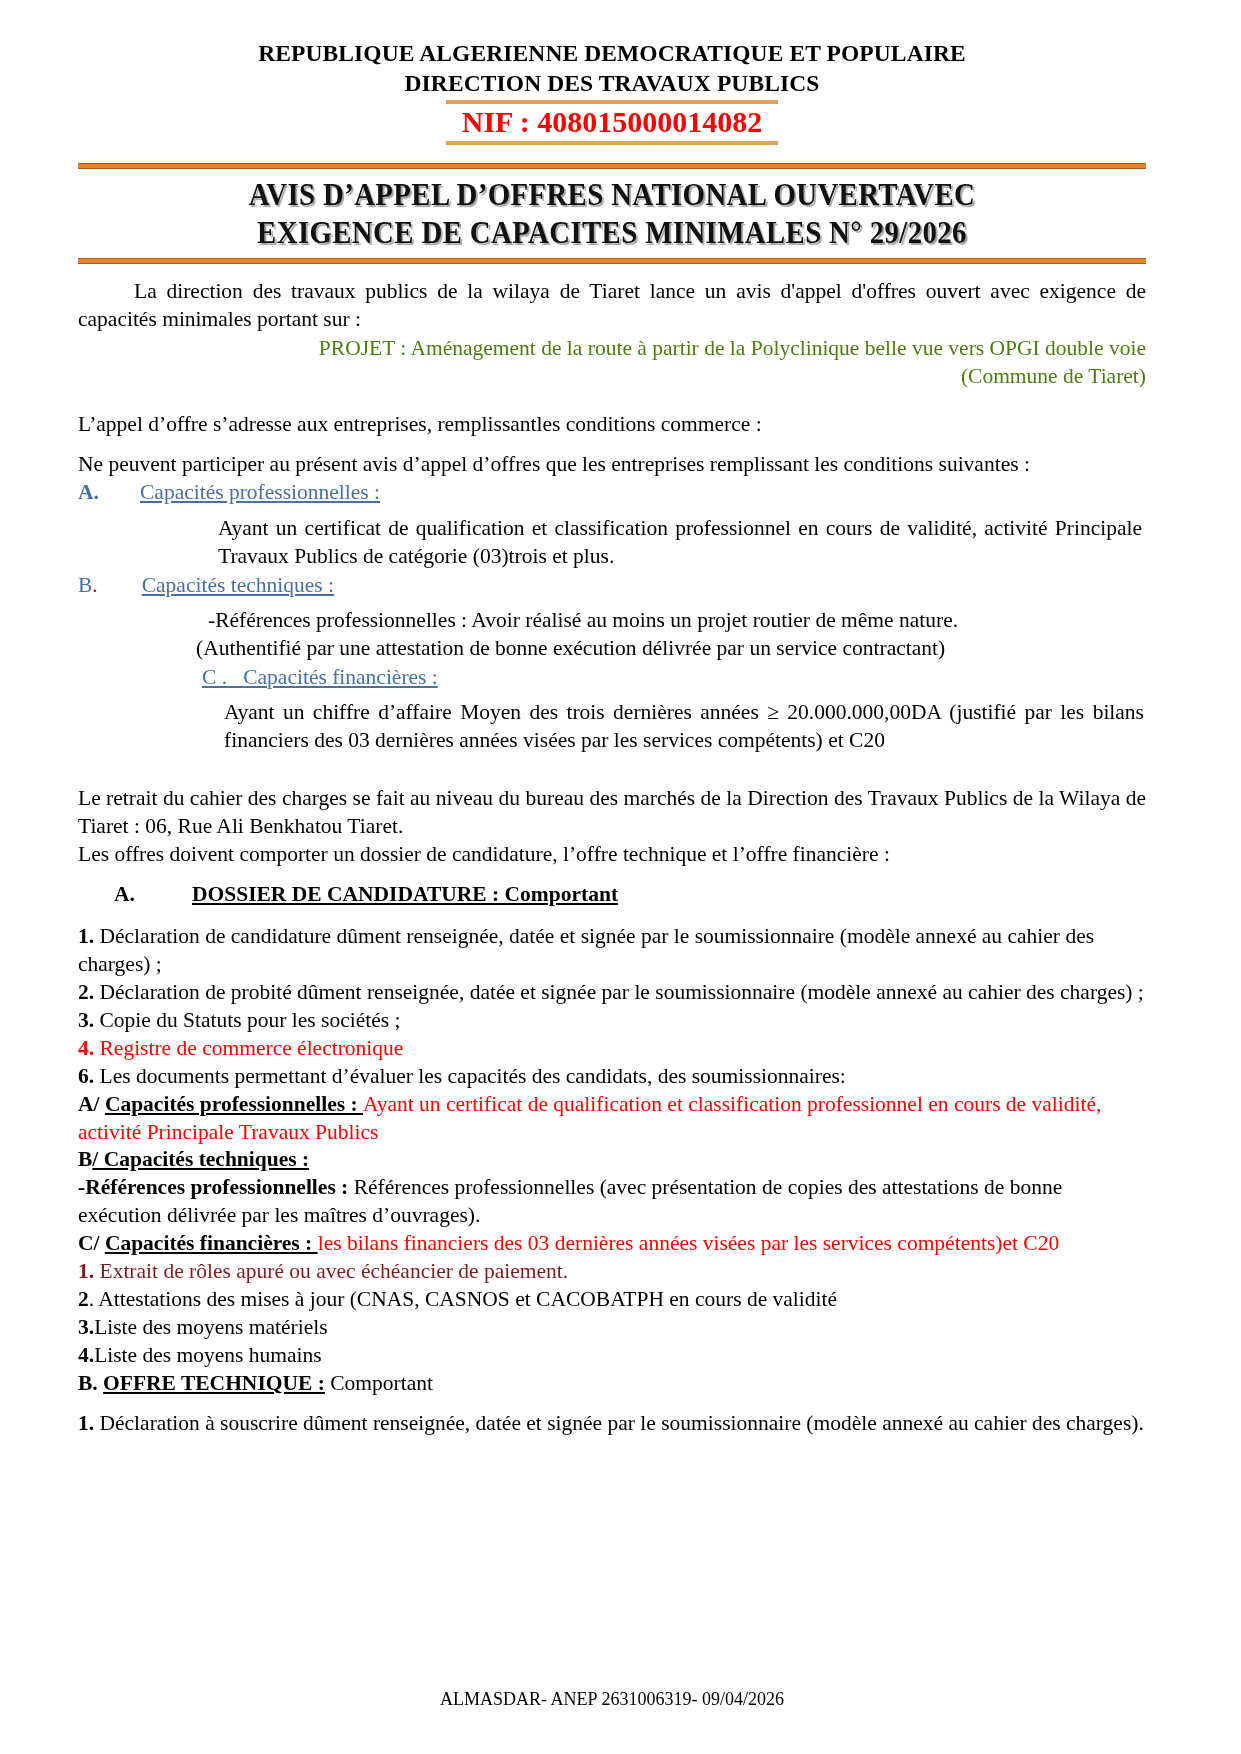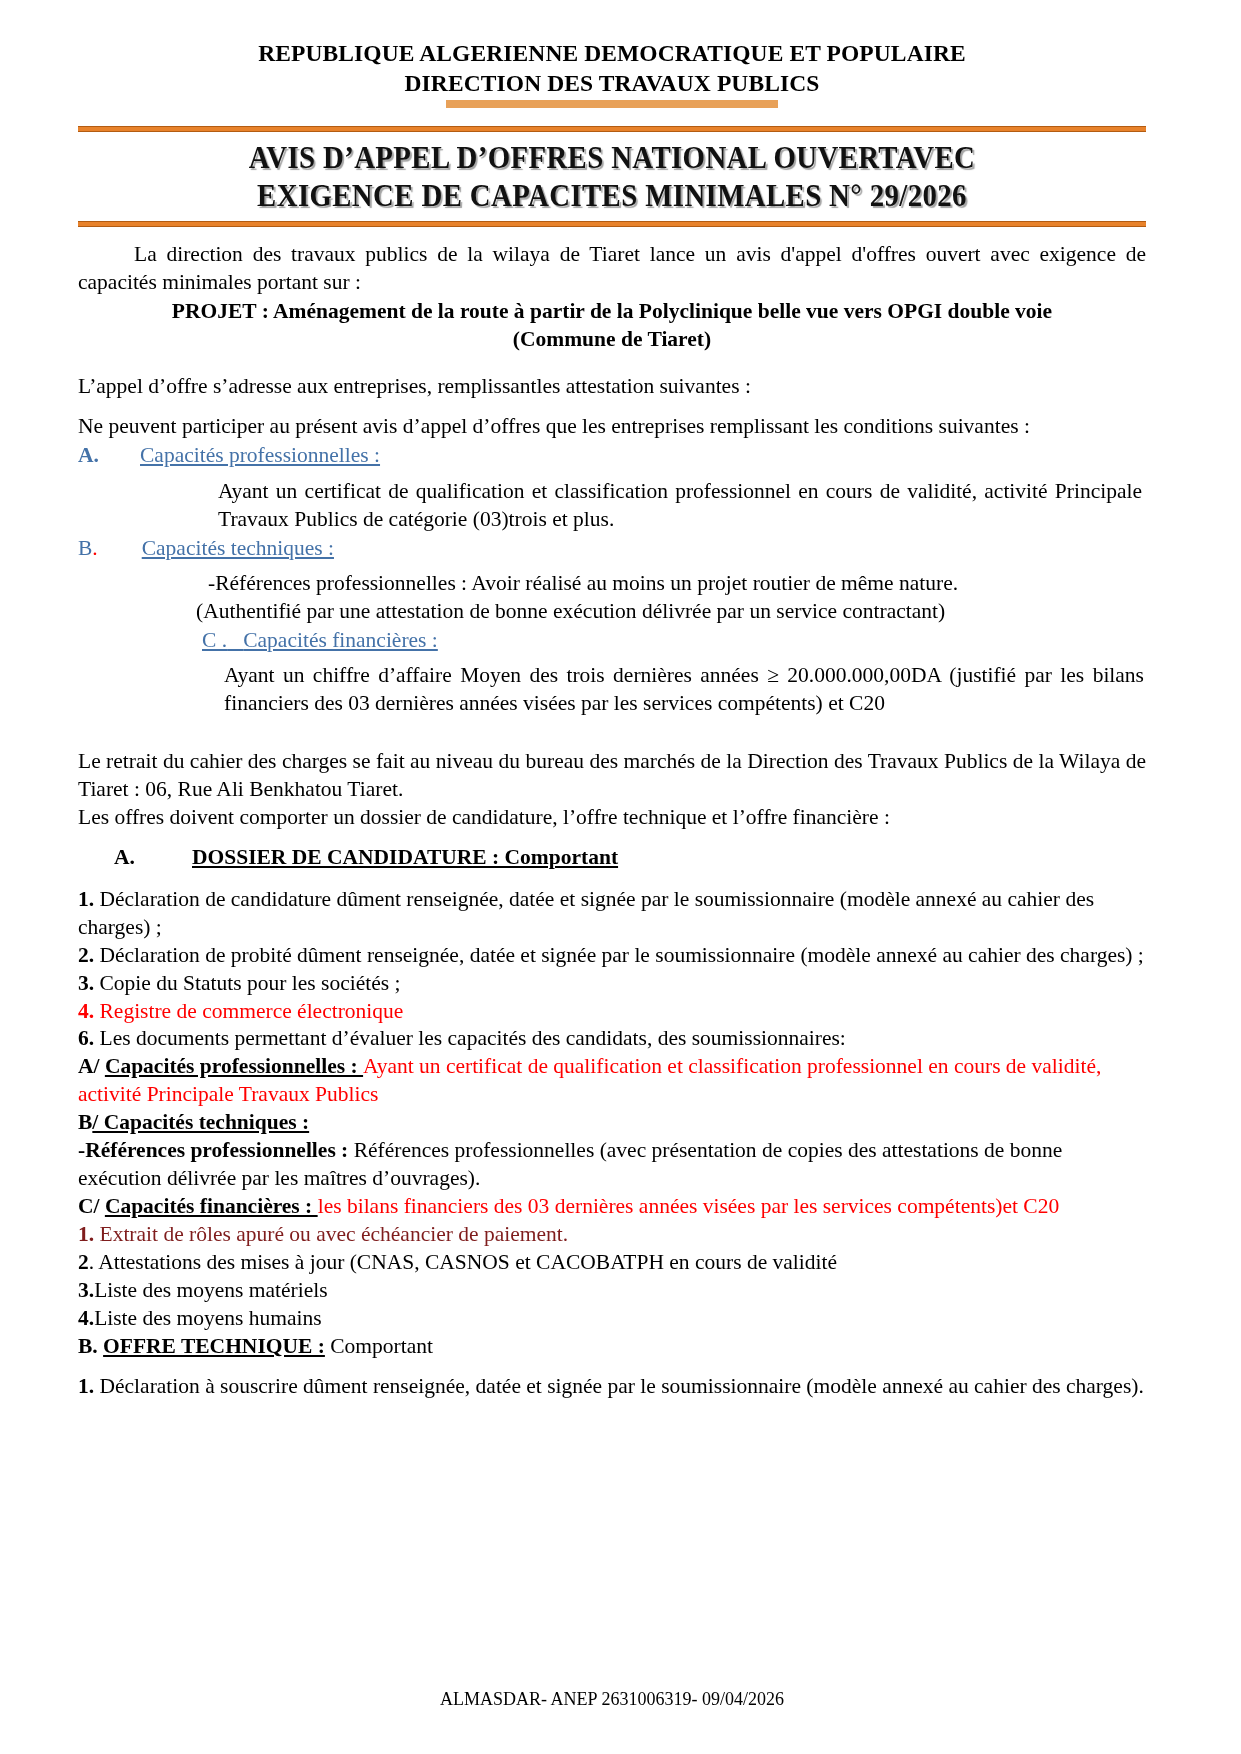--- a/index.html
+++ b/index.html
@@ -93,25 +93,24 @@
   .blue  { color: #4472A8; }
   .ltblue{ color: #7f1d1d; }
   .b     { font-weight: bold; }
   .u     { text-decoration: underline; }
 
   .gap-sm { height: 12px; }
   .gap-md { height: 20px; }
   .gap-lg { height: 30px; }
 
   .proj {
-    color: #000000;
-    text-align: center;
+    color: #4d7c0f;
+    text-align: right;
     font-size: 21.5px;
     line-height: 1.32;
-    font-weight: bold;
   }
 
   .sans {
     font-family: "Liberation Serif", "DejaVu Serif", serif;
   }
 
   
   .cap-head {
     font-size: 21.5px;
     line-height: 1.32;
@@ -150,20 +149,21 @@
 
 <div class="page">
 
   <div class="hdr">
     <div class="hdr-line">REPUBLIQUE ALGERIENNE DEMOCRATIQUE ET POPULAIRE</div>
     <div class="hdr-line">DIRECTION DES TRAVAUX PUBLICS</div>
   </div>
 
   <div class="nif-wrap">
     <div class="nif-rule"></div>
+    <div class="nif">NIF : 408015000014082</div>
     <div class="nif-rule"></div>
   </div>
 
   <div class="band">
     <div class="band-rule"></div>
     <div class="title">
       <div>AVIS D’APPEL D’OFFRES NATIONAL OUVERTAVEC</div>
       <div>EXIGENCE DE CAPACITES MINIMALES N° 29/2026</div>
     </div>
     <div class="band-rule"></div>
@@ -171,21 +171,21 @@
 
   <div class="body">
 
     <p class="just ind">La direction des travaux publics de la wilaya de Tiaret lance un avis d'appel d'offres ouvert avec exigence de capacités minimales portant sur :</p>
 
     <p class="proj">PROJET : Aménagement de la route à partir de la Polyclinique belle vue vers OPGI double voie</p>
     <p class="proj">(Commune de Tiaret)</p>
 
     <div class="gap-md"></div>
 
-    <p class="sans">L’appel d’offre s’adresse aux entreprises, remplissantles attestation suivantes :</p>
+    <p class="sans">L’appel d’offre s’adresse aux entreprises, remplissantles conditions commerce :</p>
 
     <div class="gap-sm"></div>
 
     <p class="just">Ne peuvent participer au présent avis d’appel d’offres que les entreprises remplissant les conditions suivantes :</p>
 
     <p class="cap-head">
       <span class="blue b ltr">A.</span><span class="blue u">Capacités professionnelles :</span>
     </p>
     <div style="height:8px"></div>
     <p class="cap-body just">Ayant un certificat de qualification et classification professionnel en cours de validité, activité Principale Travaux Publics de catégorie (03)trois et plus.</p>

